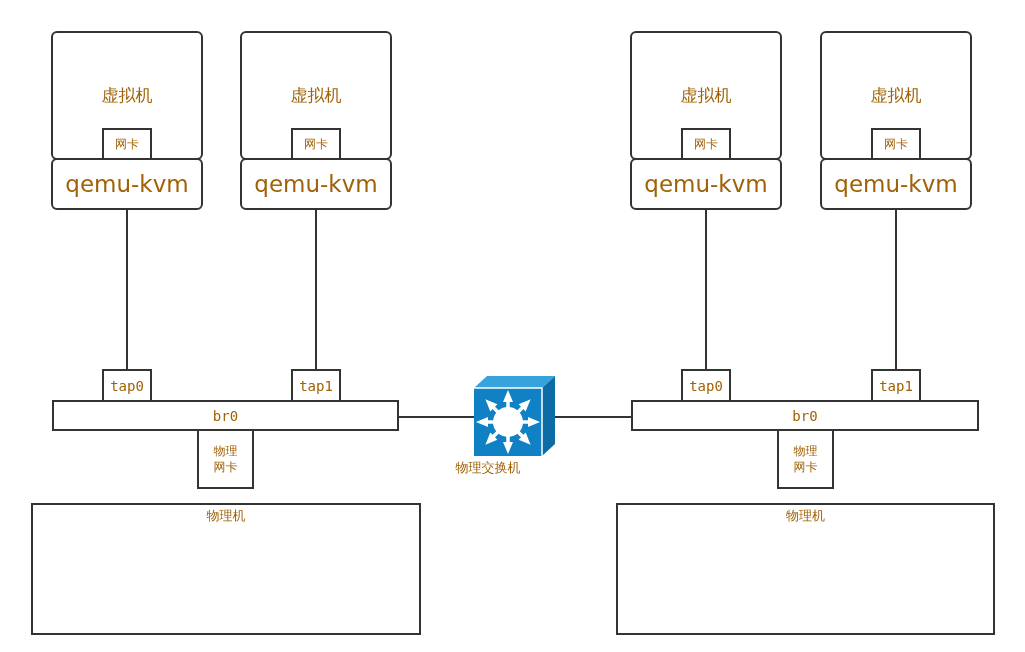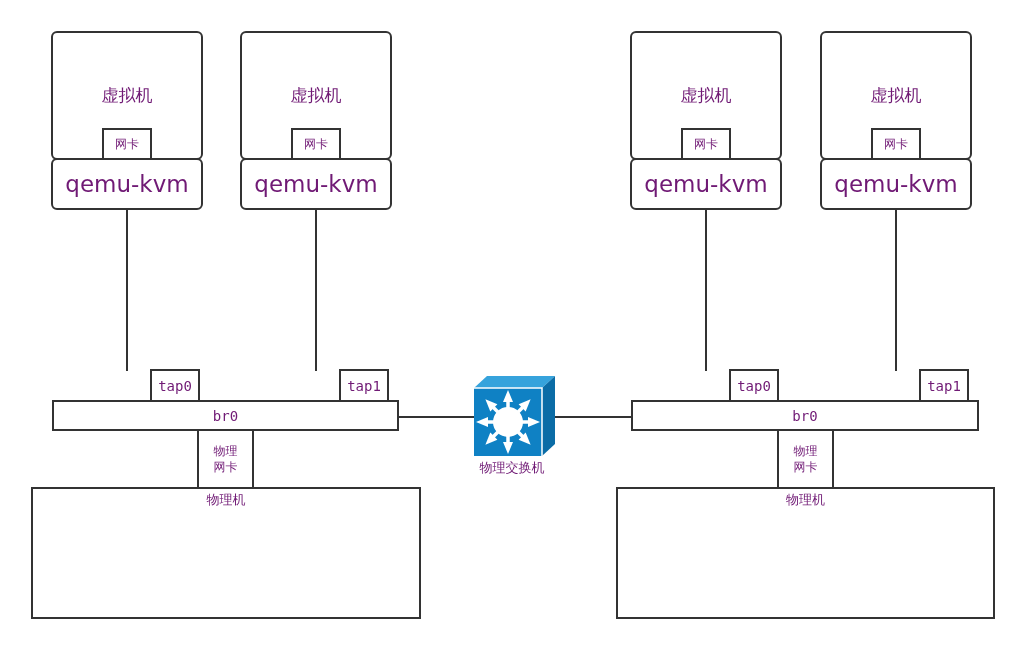--- a/index.html
+++ b/index.html
@@ -1,37 +1,37 @@
 <!DOCTYPE html>
 <html><head>
 <meta charset="utf-8">
 <style>
   html,body{margin:0;padding:0;background:#ffffff;}
   *{box-sizing:border-box;}
   #canvas{
     position:relative;width:1025px;height:652px;background:#ffffff;overflow:hidden;
-    font-family:"DejaVu Sans","Liberation Sans",sans-serif;color:#701a75;
+    font-family:"DejaVu Sans","Liberation Sans",sans-serif;color:#a16207;
   }
   .lines{position:absolute;left:0;top:0;z-index:0;}
   .box{
     position:absolute;background:#ffffff;border:2px solid #333333;
     display:flex;align-items:center;justify-content:center;z-index:1;
   }
   .rounded{border-radius:6px;}
   .vm{z-index:1;}
   .vm .lbl{font-size:17px;line-height:1;}
   .qemu .lbl{font-size:23px;line-height:1;}
   .nic{z-index:3;}
   .nic .lbl{font-size:12px;line-height:1;}
-  .tap{z-index:3;margin-left:48px;}
+  .tap{z-index:3;}
   .tap .lbl,.bridge .lbl{font-family:"DejaVu Sans Mono","Liberation Mono",monospace;font-size:14px;line-height:1;}
   .bridge{z-index:2;}
   .physnic{z-index:3;}
   .physnic .lbl{font-size:12px;line-height:1.35;text-align:right;white-space:pre-line;}
-  .hostbox{align-items:flex-start;z-index:1;}
+  .hostbox{align-items:flex-start;z-index:1;margin-top:16px;}
   .hostbox .lbl{font-size:13px;line-height:1;margin-top:4px;}
   .switch-svg{position:absolute;z-index:2;}
   .switch-label{
     position:absolute;z-index:2;text-align:center;font-size:13px;line-height:1;
   }
 </style>
 </head>
 <body>
 
 <div id="canvas">
@@ -128,15 +128,15 @@
       <use href="#sw-arrow" transform="rotate(45 37 49)"></use>
       <use href="#sw-arrow" transform="rotate(90 37 49)"></use>
       <use href="#sw-arrow" transform="rotate(135 37 49)"></use>
       <use href="#sw-arrow" transform="rotate(180 37 49)"></use>
       <use href="#sw-arrow" transform="rotate(225 37 49)"></use>
       <use href="#sw-arrow" transform="rotate(270 37 49)"></use>
       <use href="#sw-arrow" transform="rotate(315 37 49)"></use>
     </g>
     <circle cx="37" cy="49" r="15" fill="#ffffff"></circle>
   </svg>
-  <div class="switch-label" style="left:452px;top:461px;width:120px">物理交换机</div>
+  <div class="switch-label" style="left:428px;top:461px;width:120px">物理交换机</div>
 
 </div>
 
 </body></html>

